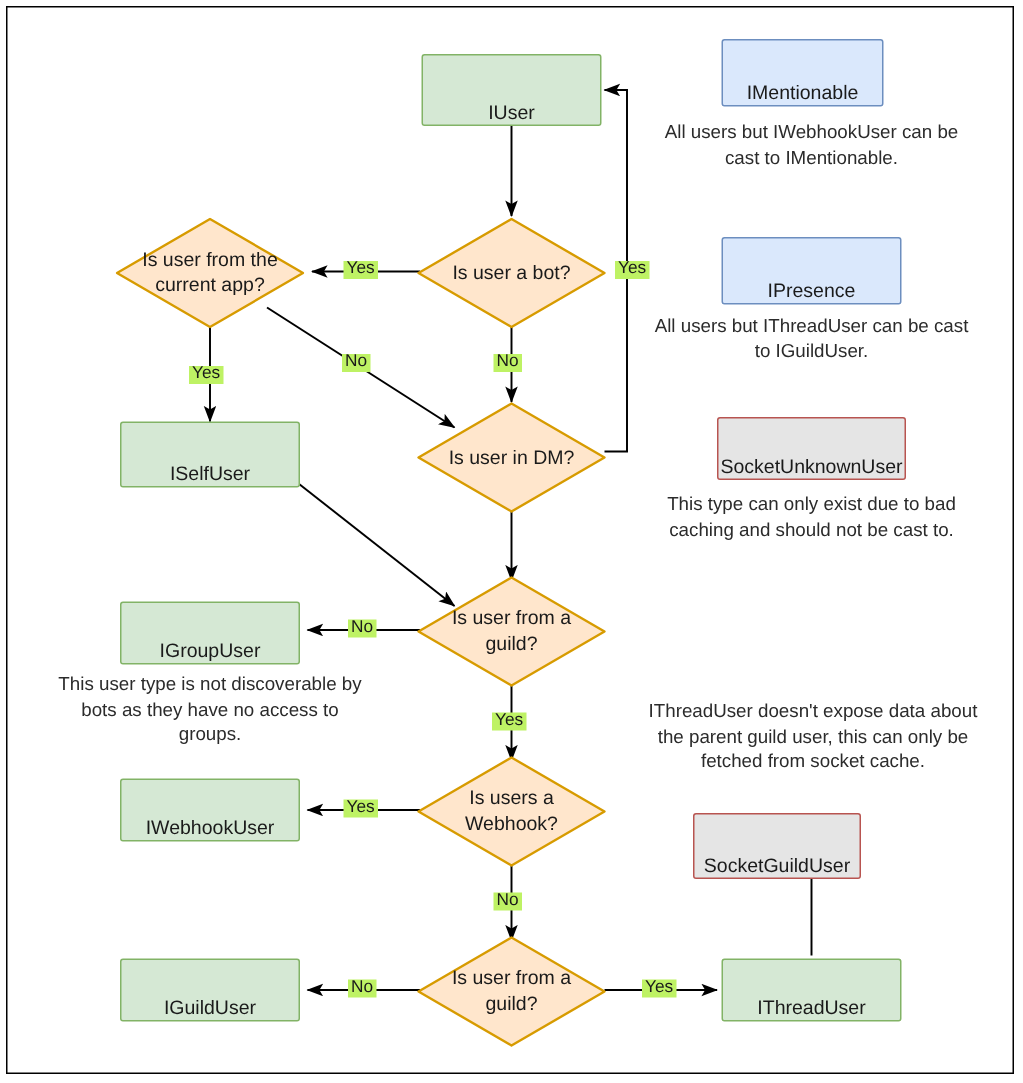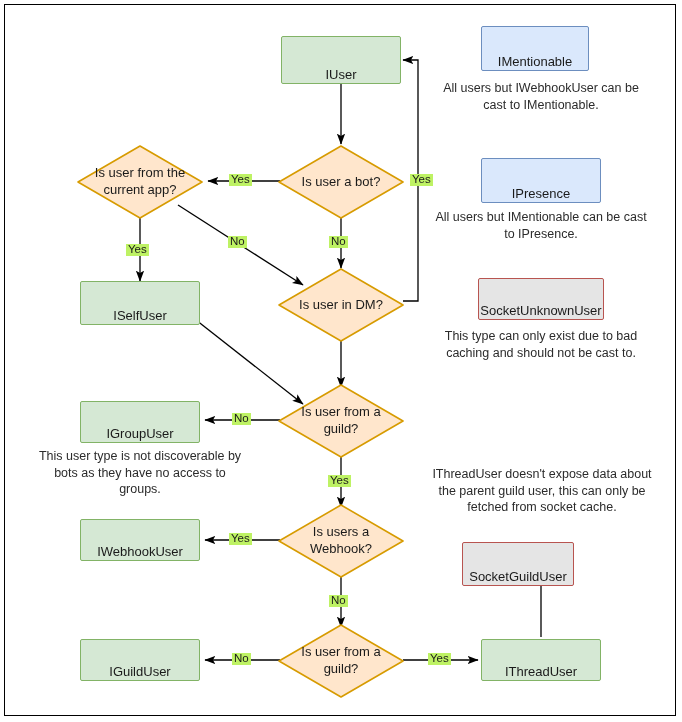--- a/index.html
+++ b/index.html
@@ -236,21 +236,21 @@
 
   <div class="diamond-wrap" style="left:278px; top:624px; width:126px; height:74px;">
     <svg width="126" height="74" viewBox="0 0 126 74">
       <polygon points="63,1 125,37 63,73 1,37" fill="#ffe6cc" stroke="#d79b00" stroke-width="1.6" stroke-linejoin="round"></polygon>
     </svg>
     <div class="diamond-label">Is user from a guild?</div>
   </div>
 
   <div class="note" style="left:435px; top:80px; width:212px;">All users but IWebhookUser can be cast to IMentionable.</div>
 
-  <div class="note" style="left:435px; top:209px; width:212px;">All users but IMentionable can be cast to IPresence.</div>
+  <div class="note" style="left:435px; top:209px; width:212px;">All users but IThreadUser can be cast to IGuildUser.</div>
 
   <div class="note" style="left:431px; top:328px; width:220px;">This type can only exist due to bad caching and should not be cast to.</div>
 
   <div class="note" style="left:34px; top:448px; width:212px;">This user type is not discoverable by bots as they have no access to groups.</div>
 
   <div class="note" style="left:428px; top:466px; width:228px;">IThreadUser doesn't expose data about the parent guild user, this can only be fetched from socket cache.</div>
 
 </div>
 
 </body></html>

